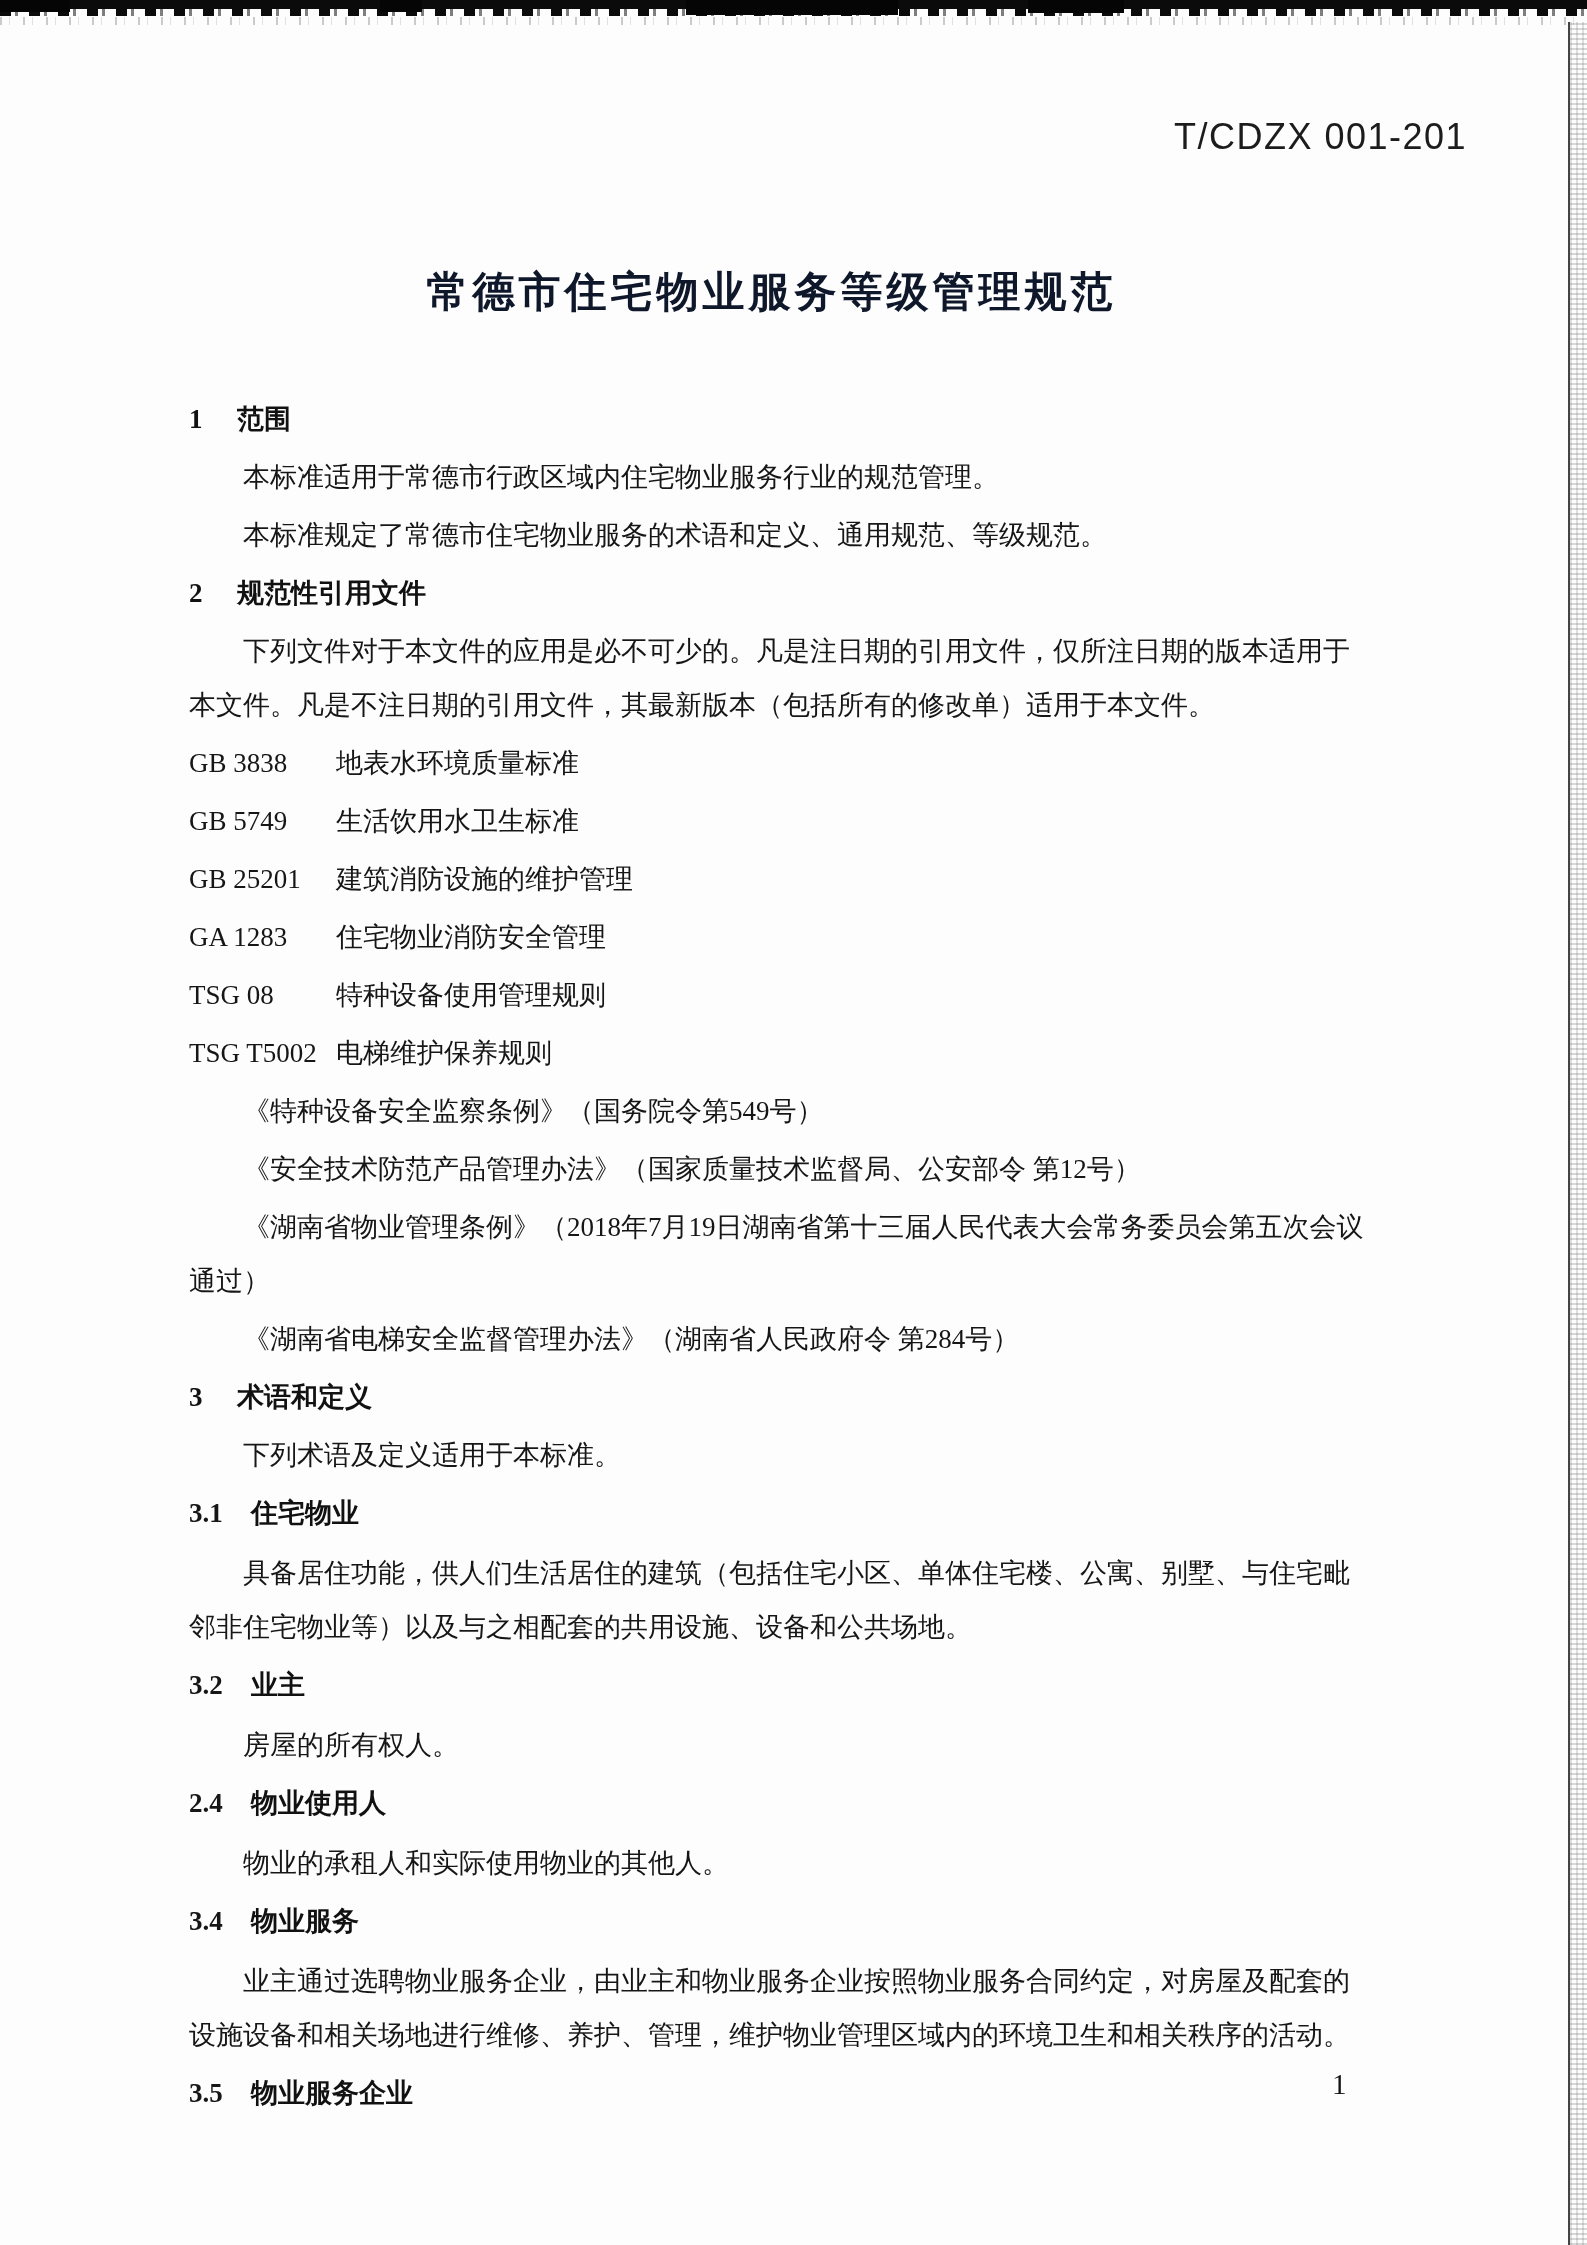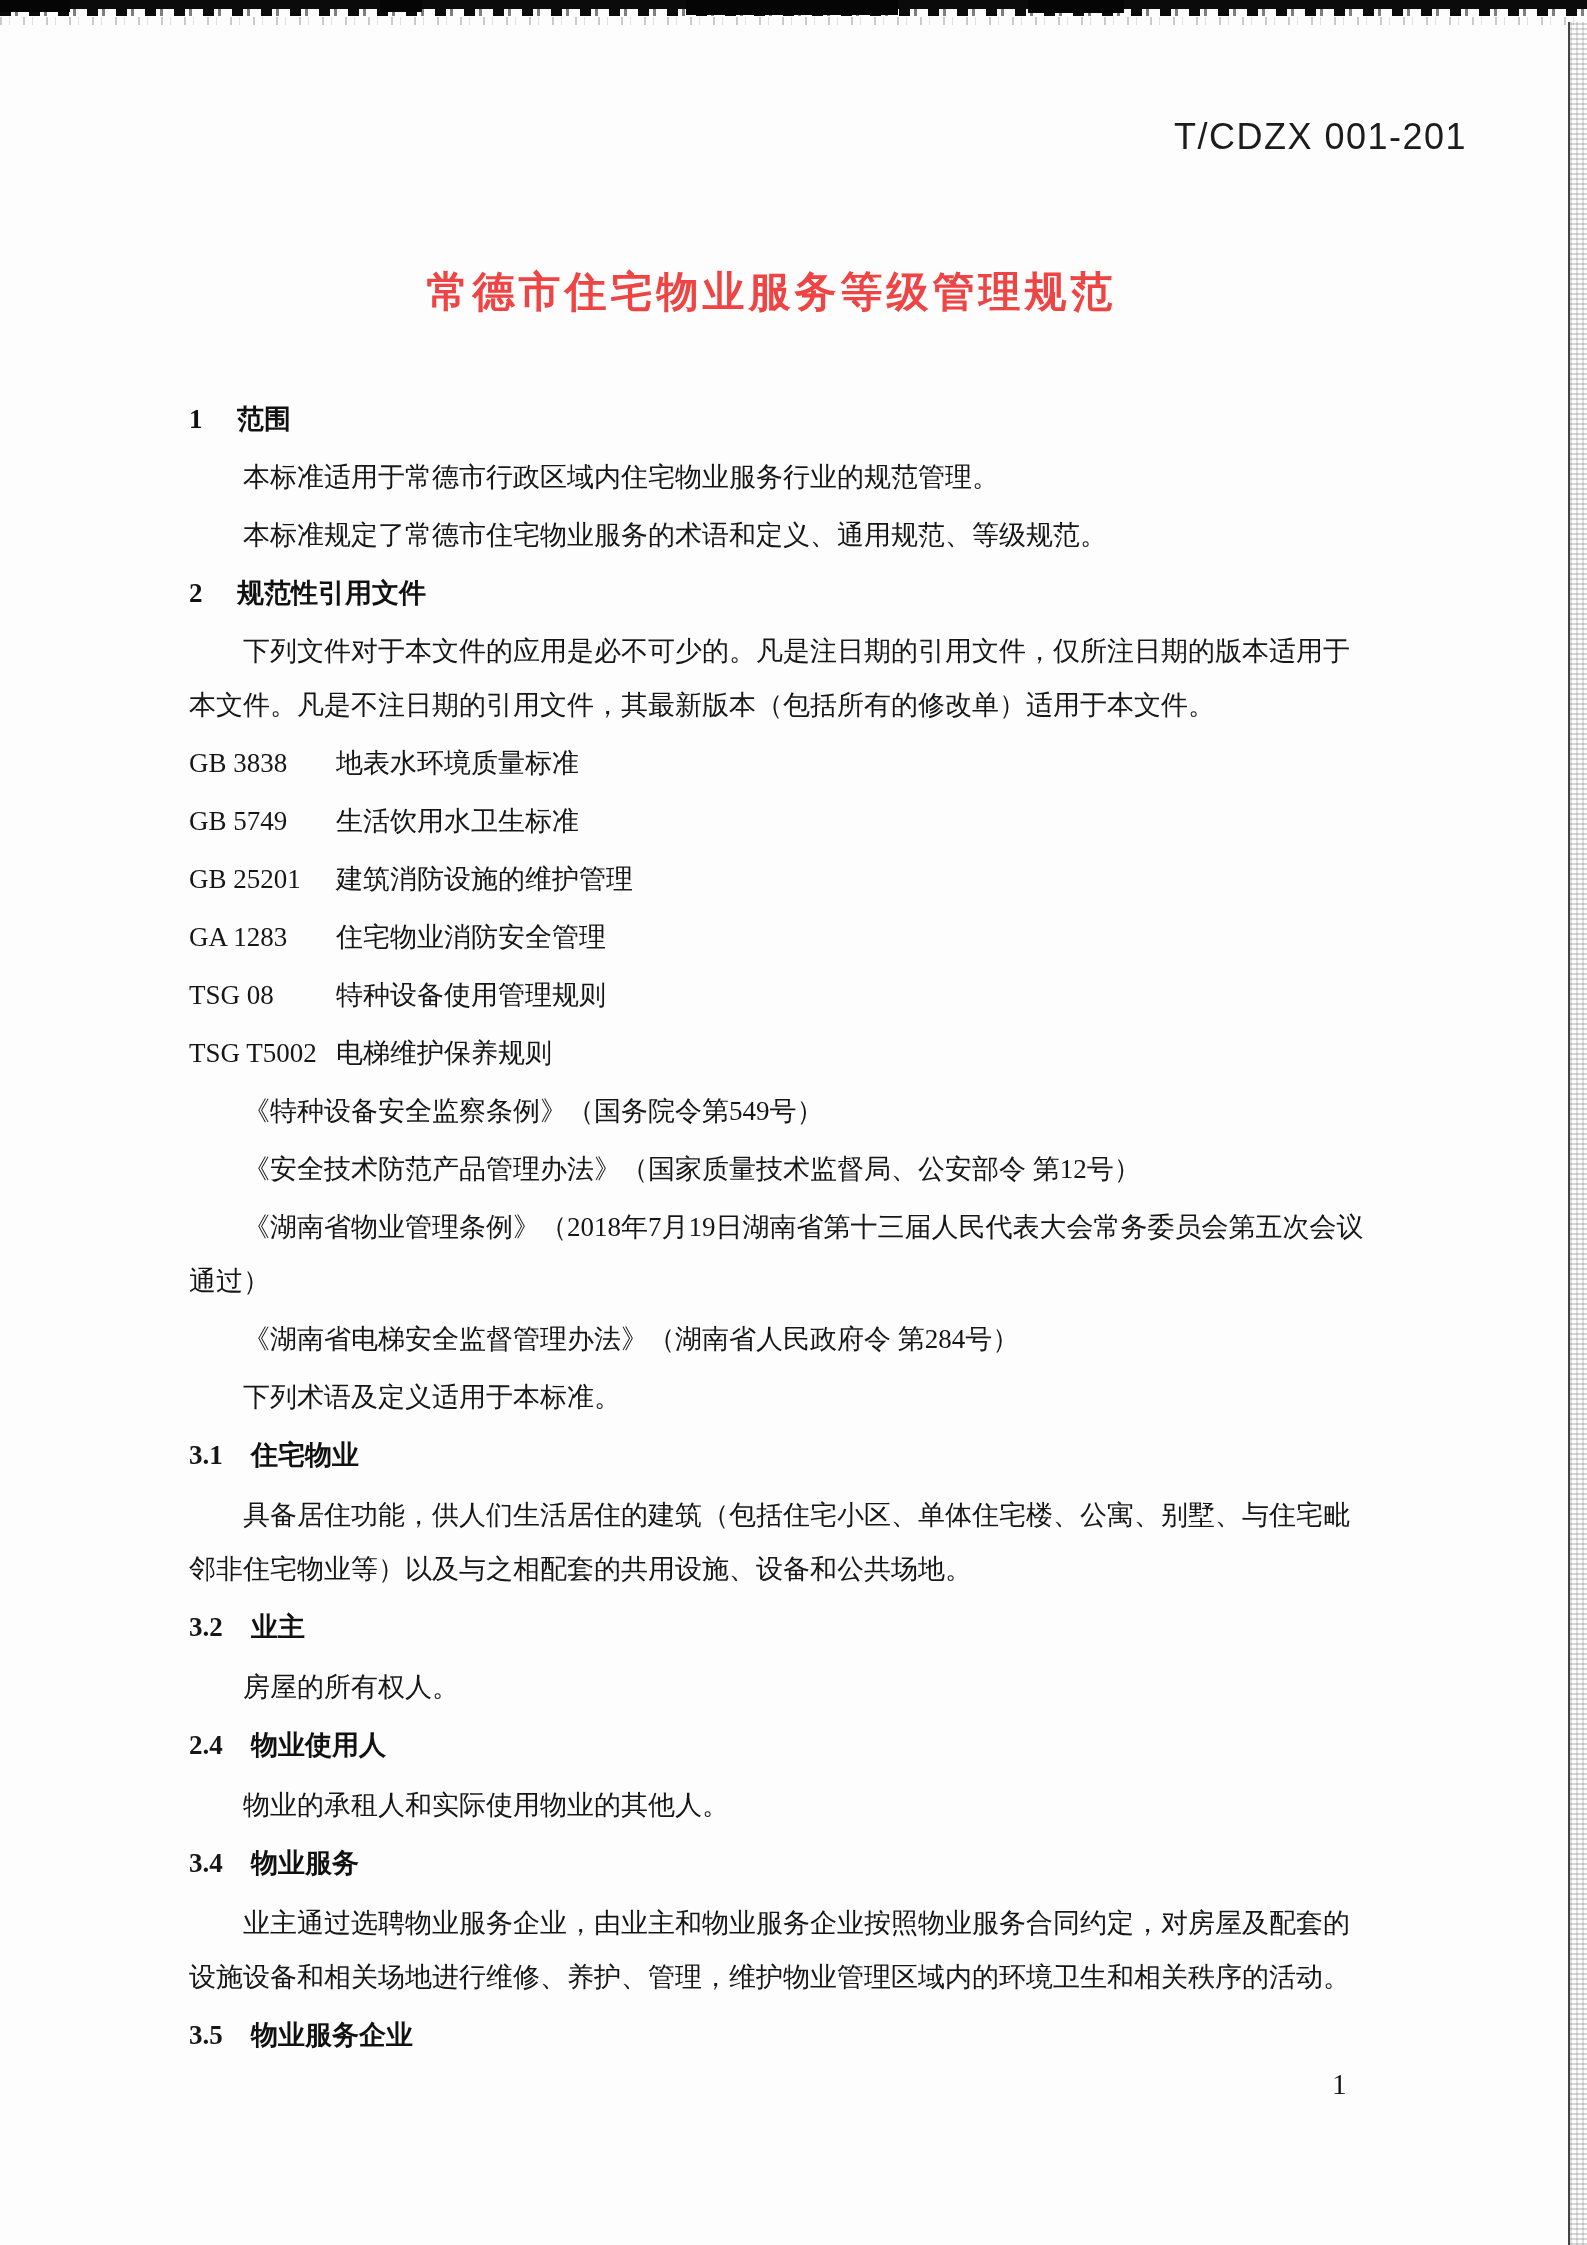--- a/index.html
+++ b/index.html
@@ -27,21 +27,21 @@
       repeating-linear-gradient(0deg,rgba(0,0,0,.30) 0 2px,transparent 2px 5px),
       repeating-linear-gradient(90deg,rgba(0,0,0,.24) 0 2px,transparent 2px 6px);}
   
   .doc-code{
     position:absolute;top:122px;left:1174px;font-size:36px;line-height:30px;
     font-family:"Liberation Sans","DejaVu Sans",sans-serif;letter-spacing:1.5px;color:#1c1c1c;
   }
   .doc-title{
     position:absolute;top:268px;left:0;width:1543px;text-align:center;
     font-family:"Liberation Sans","DejaVu Sans",sans-serif;font-weight:700;
-    font-size:42px;line-height:48px;letter-spacing:4px;color:#ef4444;
+    font-size:42px;line-height:48px;letter-spacing:4px;color:#0f172a;
   }
   .content{
     position:absolute;top:388px;left:185px;width:1190px;
     font-size:27px;line-height:54px;
   }
   .content p,.content div{margin:4px;padding:0;}
   .sec-head{font-family:"Liberation Sans","DejaVu Sans",sans-serif;font-weight:700;color:#111;}
   .sec-no{display:inline-block;min-width:48px;font-family:"Liberation Serif","DejaVu Serif",serif;font-weight:700;}
   .indent{text-indent:2em;}
   .ref-row{padding-left:60px;}
@@ -104,20 +104,23 @@
     </div>
     <div class="ref-row">
       <span class="ref-code">TSG T5002</span><span class="ref-title">电梯维护保养规则</span>
     </div>
 
     <p class="indent">《特种设备安全监察条例》（国务院令第549号）</p>
     <p class="indent">《安全技术防范产品管理办法》（国家质量技术监督局、公安部令 第12号）</p>
     <p class="indent">《湖南省物业管理条例》（2018年7月19日湖南省第十三届人民代表大会常务委员会第五次会议通过）</p>
     <p class="indent">《湖南省电梯安全监督管理办法》（湖南省人民政府令 第284号）</p>
 
+    <div class="sec-head">
+      <span class="sec-no">3</span><span class="sec-title">术语和定义</span>
+    </div>
     <p class="indent">下列术语及定义适用于本标准。</p>
 
     <div class="term-head">
       <span class="term-no">3.1</span><span class="term-name">住宅物业</span>
     </div>
     <p class="indent">具备居住功能，供人们生活居住的建筑（包括住宅小区、单体住宅楼、公寓、别墅、与住宅毗邻非住宅物业等）以及与之相配套的共用设施、设备和公共场地。</p>
 
     <div class="term-head">
       <span class="term-no">3.2</span><span class="term-name">业主</span>
     </div>

